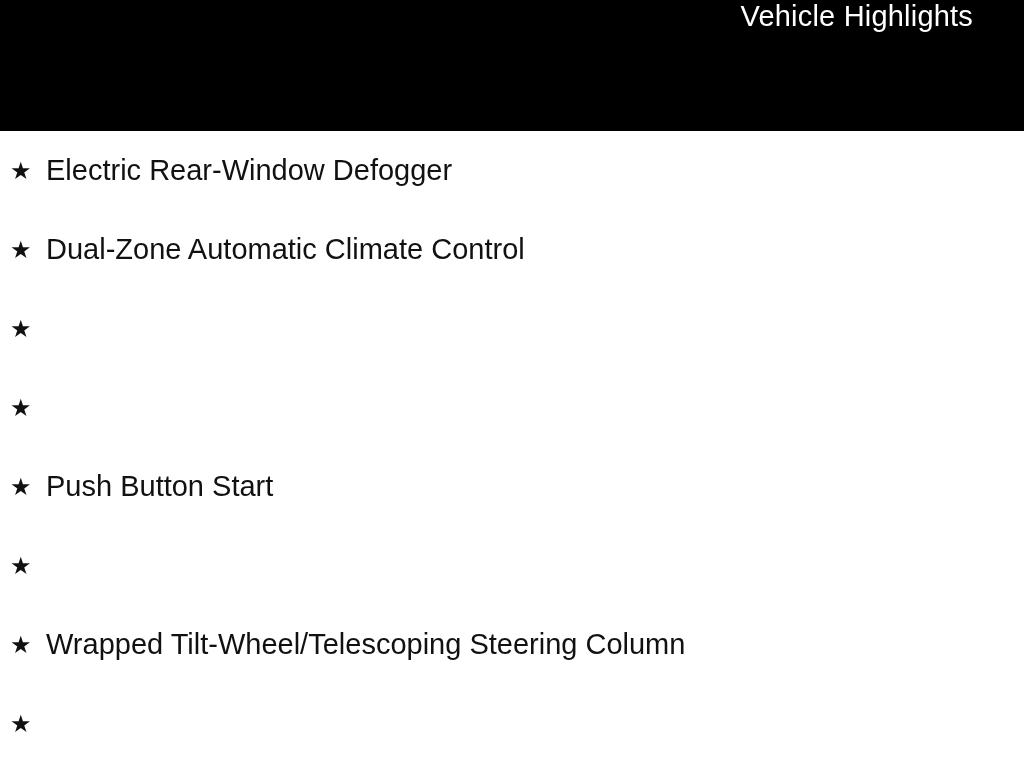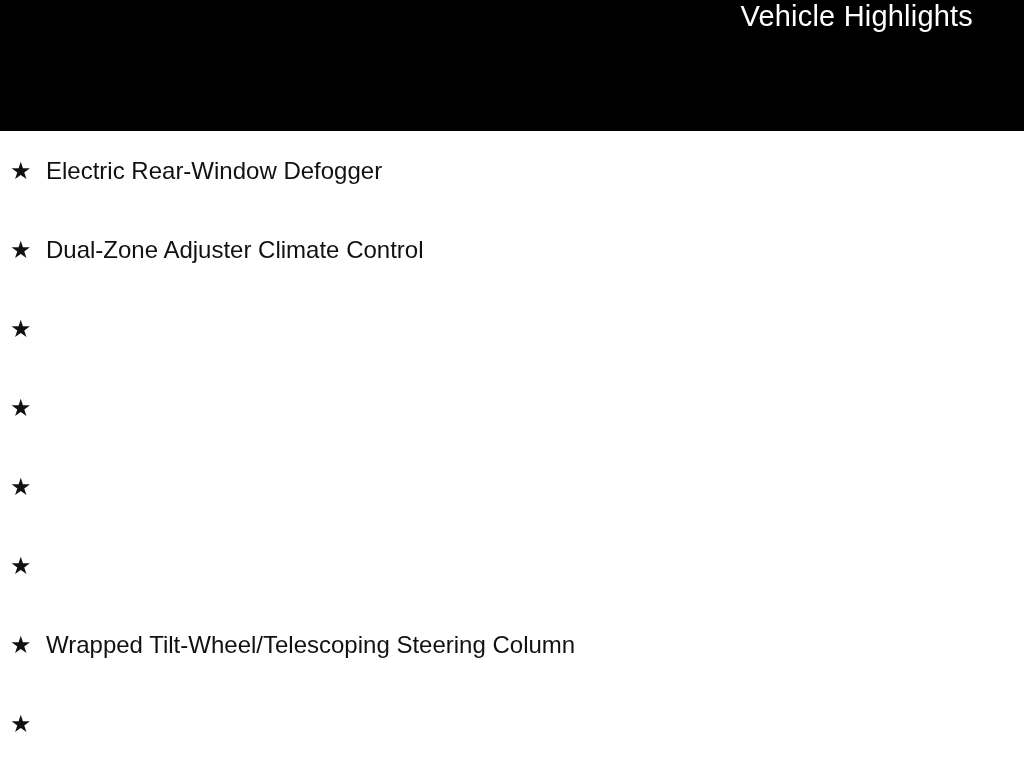--- a/index.html
+++ b/index.html
@@ -39,50 +39,51 @@
     padding-left: 10px;
   }
   .star {
     font-size: 24px;
     color: #111111;
     width: 36px;
     flex: 0 0 36px;
     line-height: 1;
   }
   .feature-label {
-    font-size: 24px;
+    font-size: 29px;
     color: #111111;
     line-height: 1.15;
     white-space: nowrap;
   }
 </style>
 </head>
 <body>
 
 <div class="header">
   <span class="title">Vehicle Highlights</span>
 </div>
 
 <ul class="highlights-list">
   <li>
     <span class="star">★</span>
     <span class="feature-label">Electric Rear-Window Defogger</span>
   </li>
   <li>
     <span class="star">★</span>
-    <span class="feature-label">Dual-Zone Adjuster Climate Control</span>
+    <span class="feature-label">Dual-Zone Automatic Climate Control</span>
   </li>
   <li>
     <span class="star">★</span>
   </li>
   <li>
     <span class="star">★</span>
   </li>
   <li>
     <span class="star">★</span>
+    <span class="feature-label">Push Button Start</span>
   </li>
   <li>
     <span class="star">★</span>
   </li>
   <li>
     <span class="star">★</span>
     <span class="feature-label">Wrapped Tilt-Wheel/Telescoping Steering Column</span>
   </li>
   <li>
     <span class="star">★</span>

